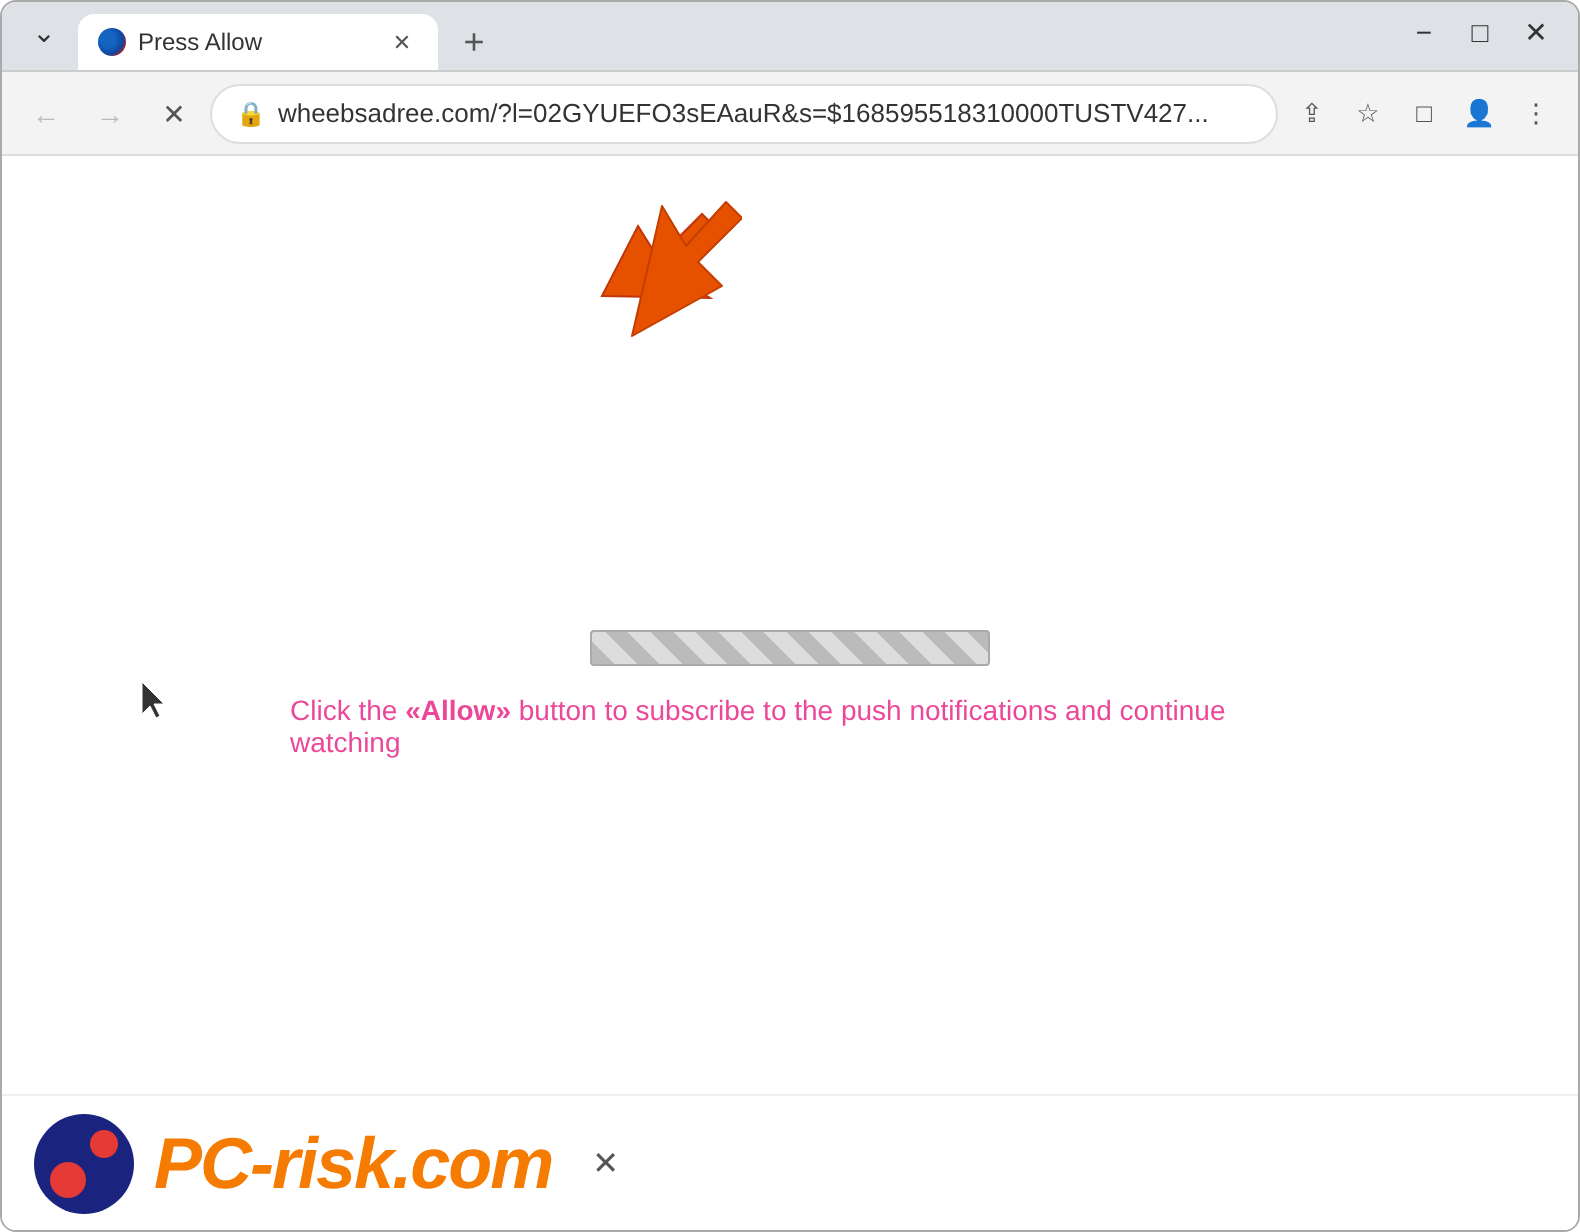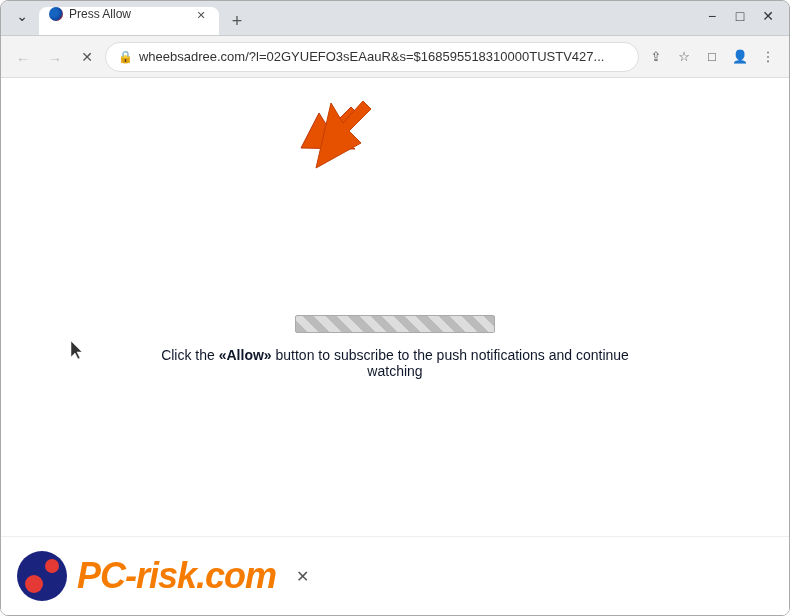--- a/index.html
+++ b/index.html
@@ -38,20 +38,21 @@
     .tab-area {
       display: flex;
       align-items: flex-end;
       flex: 1;
       height: 100%;
       padding-top: 6px;
     }
 
     .tab {
       display: flex;
+      align-items: center;
       background: #fff;
       border-radius: 8px 8px 0 0;
       padding: 0 10px;
       height: 28px;
       gap: 6px;
       min-width: 180px;
       max-width: 240px;
       position: relative;
     }
 
@@ -239,22 +240,21 @@
         #bbb 8px,
         #ddd 8px,
         #ddd 16px
       );
       border: 1px solid #aaa;
       border-radius: 2px;
     }
 
     .page-text {
       font-size: 14px;
-      color: #0f172a;
-      text-align: center;
+      color: #ec4899;
     }
 
     .page-text strong {
       font-weight: 700;
     }
 
     
     .cursor {
       position: absolute;
       top: 263px;
@@ -262,21 +262,21 @@
       width: 14px;
       height: 18px;
     }
 
     
     .watermark {
       position: absolute;
       bottom: 0;
       left: 0;
       right: 0;
-      height: 79px;
+      height: 68px;
       background: rgba(255,255,255,0.92);
       display: flex;
       align-items: center;
       padding: 0 16px;
       border-top: 1px solid #eee;
       gap: 16px;
     }
 
     .watermark-logo {
       display: flex;

